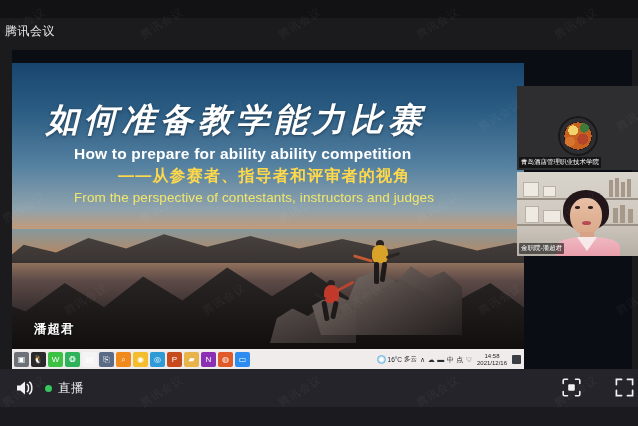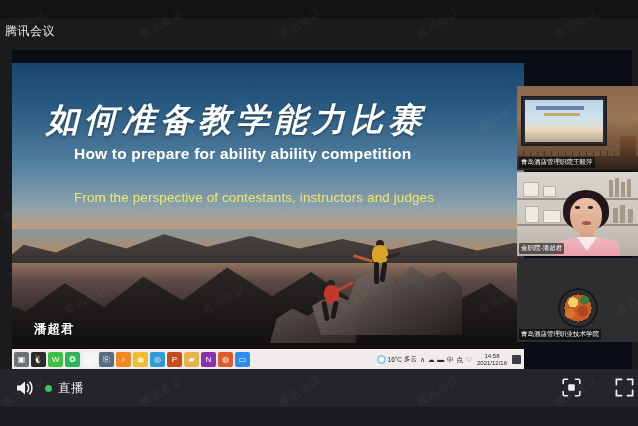--- a/index.html
+++ b/index.html
@@ -406,20 +406,21 @@
         <div class="head"></div>
         <div class="torso"></div>
         <div class="arm arm-r"></div>
         <div class="arm arm-l"></div>
         <div class="leg leg-1"></div>
         <div class="leg leg-2"></div>
       </div>
 
       <div class="slide-title-cn">如何准备教学能力比赛</div>
       <div class="slide-title-en">How to prepare for ability ability competition</div>
+      <div class="slide-sub-cn">——从参赛者、指导者和评审者的视角</div>
       <div class="slide-sub-en">From the perspective of contestants, instructors and judges</div>
       <div class="slide-presenter">潘超君</div>
       <div class="slide-date">2021年12月16日</div>
     </div>
 
     <div class="win-taskbar">
       <div class="tb-left">
           <span class="tb-ico" style="background: rgb(109, 114, 120);">▣</span>
           <span class="tb-ico" style="background: rgb(42, 42, 42);">🐧</span>
           <span class="tb-ico" style="background: rgb(61, 193, 68);">W</span>
@@ -454,32 +455,25 @@
           <div>14:58</div>
           <div>2021/12/16</div>
         </div>
         <div class="tb-notify"></div>
       </div>
     </div>
   </div>
 
   <div class="strip">
 
-    <div class="tile active">
-      <div class="room-wall"></div>
-      <div class="room-tile-row"></div>
-      <div class="room-floor"></div>
-      <div class="room-desk"></div>
-      <div class="room-panel">
-        <div class="room-screen">
-          <div class="l1"></div>
-          <div class="l2"></div>
-        </div>
-      </div>
-      <div class="tile-name">青岛酒店管理职院王毅萍</div>
+
+    <div class="tile">
+      <div class="tile-dark"></div>
+      <div class="avatar-food"></div>
+      <div class="tile-name">青岛酒店管理职业技术学院</div>
     </div>
 
     <div class="tile">
       <div class="bg-shelf">
         <div class="shelf-h" style="top:26px"></div>
         <div class="shelf-h" style="top:52px"></div>
         <div class="shelf-box" style="left:6px;  top:10px; width:16px; height:15px"></div>
         <div class="shelf-box" style="left:26px; top:14px; width:13px; height:11px"></div>
         <div class="shelf-box" style="left:8px;  top:34px; width:14px; height:17px"></div>
         <div class="shelf-box" style="left:26px; top:38px; width:18px; height:13px"></div>
@@ -497,26 +491,20 @@
         <div class="p-eye l"></div>
         <div class="p-eye r"></div>
         <div class="p-lip"></div>
         <div class="p-neck"></div>
         <div class="p-body"></div>
         <div class="p-collar"></div>
       </div>
       <div class="tile-name">金职院-潘超君</div>
     </div>
 
-    <div class="tile">
-      <div class="tile-dark"></div>
-      <div class="avatar-food"></div>
-      <div class="tile-name">青岛酒店管理职业技术学院</div>
-    </div>
-
   </div>
 
   <div class="ctrlbar">
     <div class="ctrl-left">
       <span>
         <svg class="icon-speaker" viewBox="0 0 20 18" aria-hidden="true">
           <path d="M2 6.5h3.3L10 2.4v13.2L5.3 11.5H2z" fill="#f2f2f4"></path>
           <path d="M12.3 5.4c1.7 1.1 1.7 6.1 0 7.2" stroke="#f2f2f4" stroke-width="1.5" fill="none" stroke-linecap="round"></path>
           <path d="M14.6 3.2c3 2 3 9.6 0 11.6" stroke="#f2f2f4" stroke-width="1.5" fill="none" stroke-linecap="round"></path>
         </svg>

